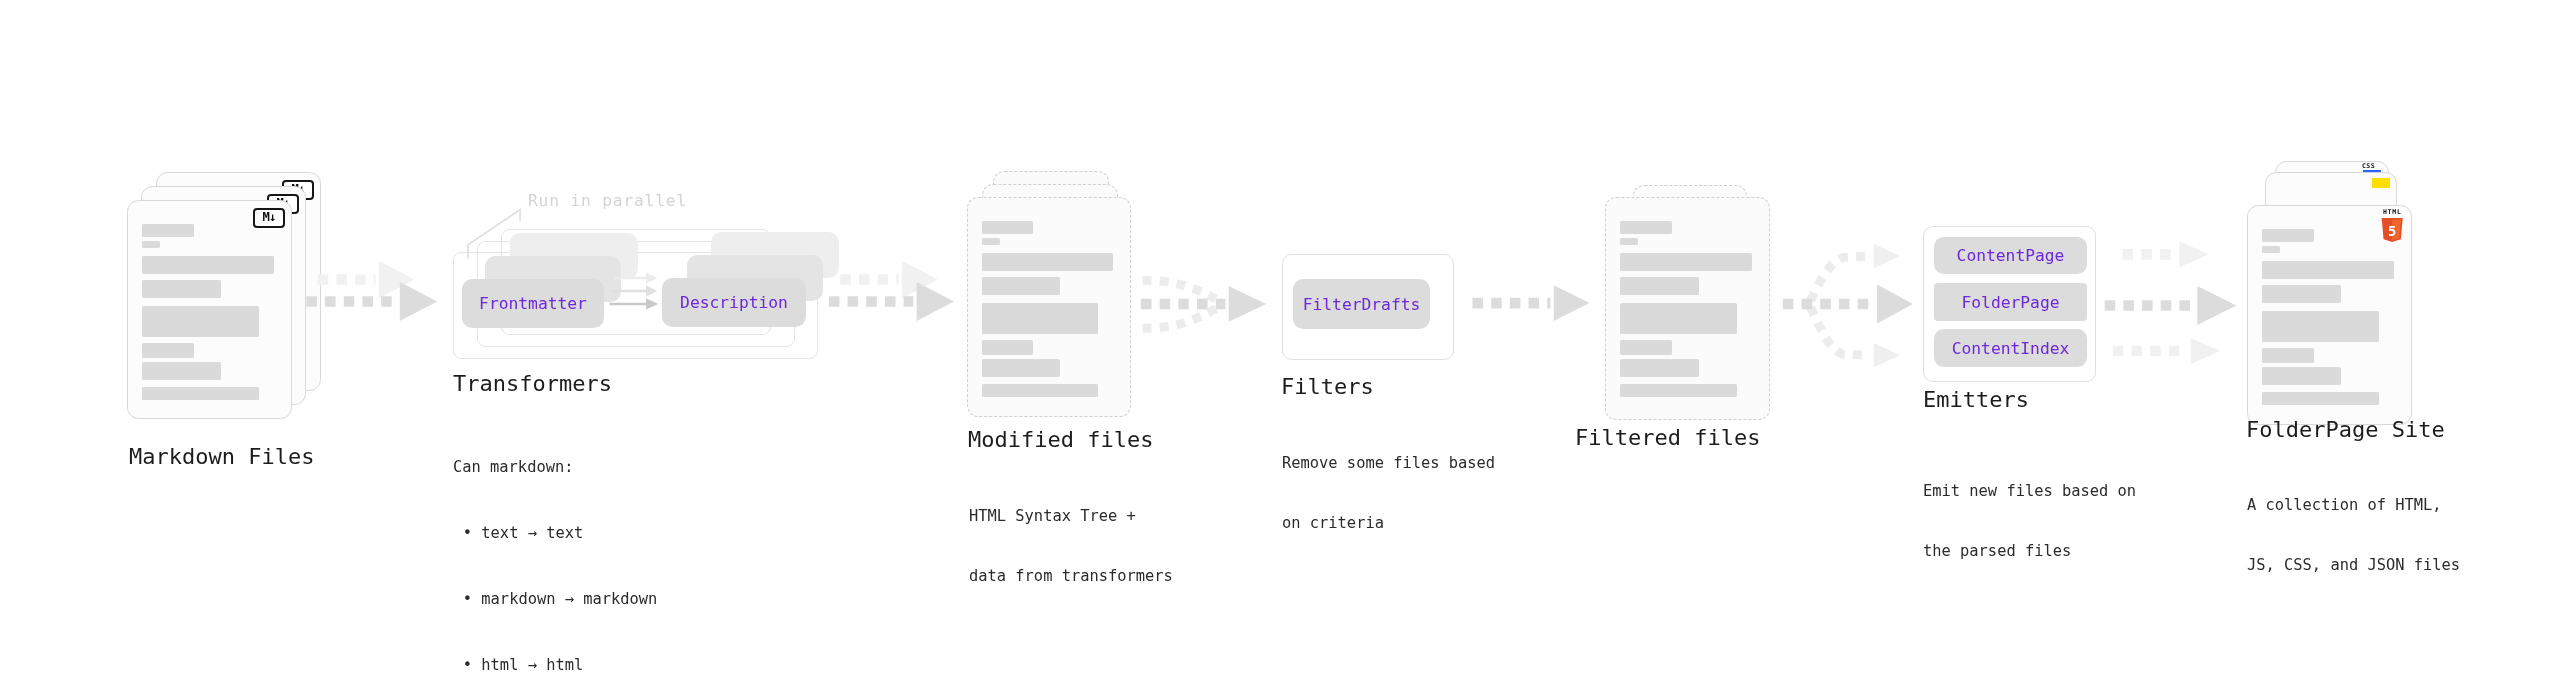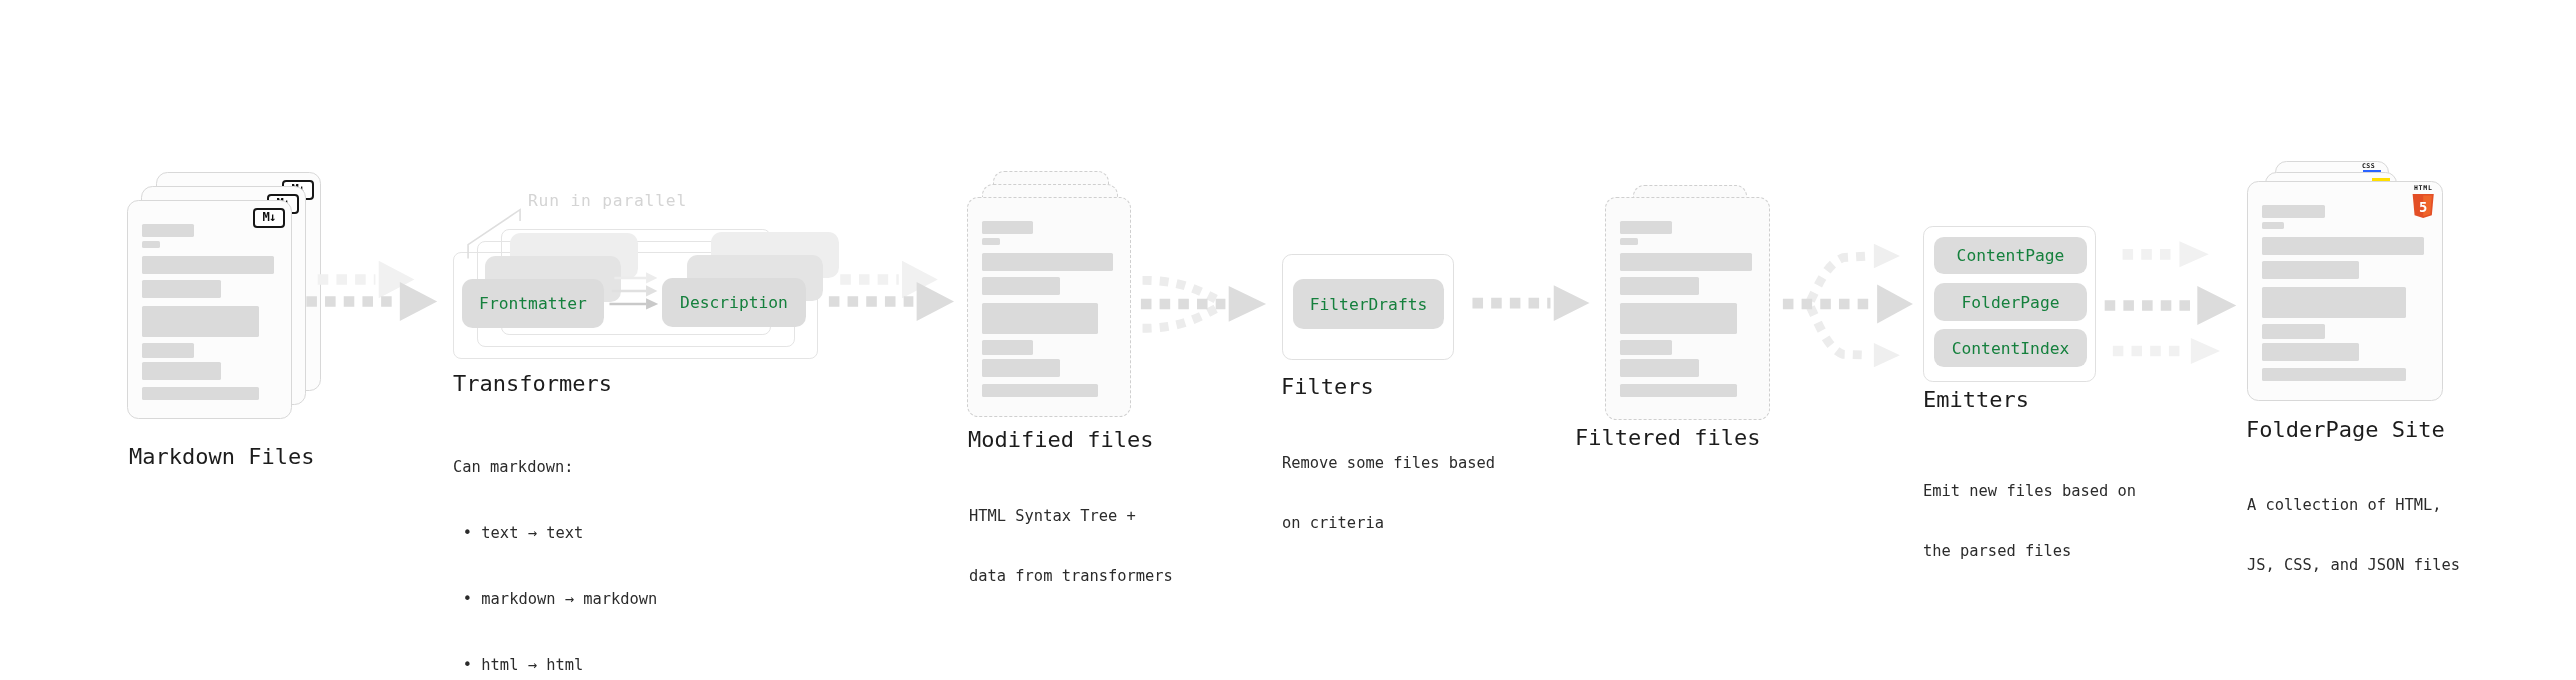--- a/index.html
+++ b/index.html
@@ -23,21 +23,21 @@
     border:2.4px solid #161616; border-radius:4.1px; background:#fff;
     color:#111; font-weight:bold; font-size:12.2px; line-height:15.4px;
     text-align:center; letter-spacing:-0.8px;
   }
 
   
   .tbox { position:absolute; border:1.6px solid #e4e4e4; border-radius:8.1px; background:transparent; }
 
   
   .pill {
-    position:absolute; background:#dcdcdc; border-radius:10.6px; color:#15803d;
+    position:absolute; background:#dcdcdc; border-radius:10.6px; color:#6d28d9;
     font-size:16.3px; display:flex; align-items:center; justify-content:center; white-space:pre;
   }
   .pill.ghost1 { background:#e4e4e4; }
   .pill.ghost2 { background:#eeeeee; }
 
   
   .obox { position:absolute; border:1.6px solid #e0e0e0; border-radius:9.8px; background:transparent; }
 
   
   .h1 { position:absolute; font-size:22px; color:#1c1c1c; font-weight:500; white-space:pre; }
@@ -128,21 +128,21 @@
     </div>
     <div class="h1" style="left:968px;top:427px;">Modified files</div>
     <div class="body-text" style="left:969px;top:465px;">
       <div>HTML Syntax Tree +</div>
       <div>data from transformers</div>
     </div>
   </div>
 
   <div>
     <div class="obox" style="left:1282px;top:254px;width:172px;height:106px;"></div>
-    <div class="pill" style="left:1293px;top:279px;width:151px;height:50px;">FilterDrafts</div>
+    <div class="pill" style="left:1293px;top:279px;width:137px;height:50px;">FilterDrafts</div>
     <div class="h1" style="left:1281px;top:374px;">Filters</div>
     <div class="body-text" style="left:1282px;top:412px;">
       <div>Remove some files based</div>
       <div>on criteria</div>
     </div>
   </div>
 
   <div>
     <div class="sheet dashed" style="left:1633px;top:185px;width:114px;height:41px;"></div>
     <div class="sheet dashed" style="left:1605px;top:197px;width:165px;height:223px;">
@@ -156,40 +156,40 @@
           <div class="bar" style="width: 58%; height: 18.7px; margin-bottom: 6.5px;"></div>
           <div class="bar" style="width: 86%; height: 13px; margin-bottom: 0px;"></div>
         </div>
     </div>
     <div class="h1" style="left:1575px;top:425px;">Filtered files</div>
   </div>
 
   <div>
     <div class="obox" style="left:1923px;top:226px;width:173px;height:156px;"></div>
     <div class="pill" style="left:1934px;top:237px;width:153px;height:37px;border-radius:9.8px;">ContentPage</div>
-    <div class="pill" style="left:1934px;top:283px;width:153px;height:38px;border-radius:10px;">FolderPage</div>
+    <div class="pill" style="left:1934px;top:283px;width:153px;height:38px;border-radius:4px;">FolderPage</div>
     <div class="pill" style="left:1934px;top:329px;width:153px;height:38px;border-radius:9.8px;">ContentIndex</div>
     <div class="h1" style="left:1923px;top:387px;">Emitters</div>
     <div class="body-text" style="left:1923px;top:440px;">
       <div>Emit new files based on</div>
       <div>the parsed files</div>
     </div>
   </div>
 
   <div>
     <div class="sheet" style="left:2275px;top:161px;width:114px;height:37px;">
       <div class="css-badge">
         <div class="css-txt">CSS</div>
         <div class="css-bar"></div>
       </div>
     </div>
     <div class="sheet" style="left:2265px;top:172px;width:132px;height:42px;">
       <div class="js-badge"></div>
     </div>
-    <div class="sheet" style="left:2247px;top:181px;width:196px;height:220px;padding-left:10px;">
+    <div class="sheet" style="left:2247px;top:205px;width:165px;height:220px;padding-left:10px;">
       <div class="html5-badge">
         <div class="html-txt">HTML</div>
         <svg width="24.4" height="28" viewBox="0 0 30 34">
           <path d="M2 1 h26 l-2.4 26 L15 30.6 4.4 27 Z" fill="#E34F26"></path>
           <path d="M15 3 V28.4 l8.7-2.5 2-22.9 Z" fill="#EF652A"></path>
           <text x="15" y="23" text-anchor="middle" font-size="17" font-weight="bold" fill="#ffffff" font-family="DejaVu Sans Mono, Liberation Mono, monospace">5</text>
         </svg>
       </div>
       <div class="doc-lines">
           <div class="bar" style="width: 38%; height: 13px; margin-bottom: 4.1px;"></div>

